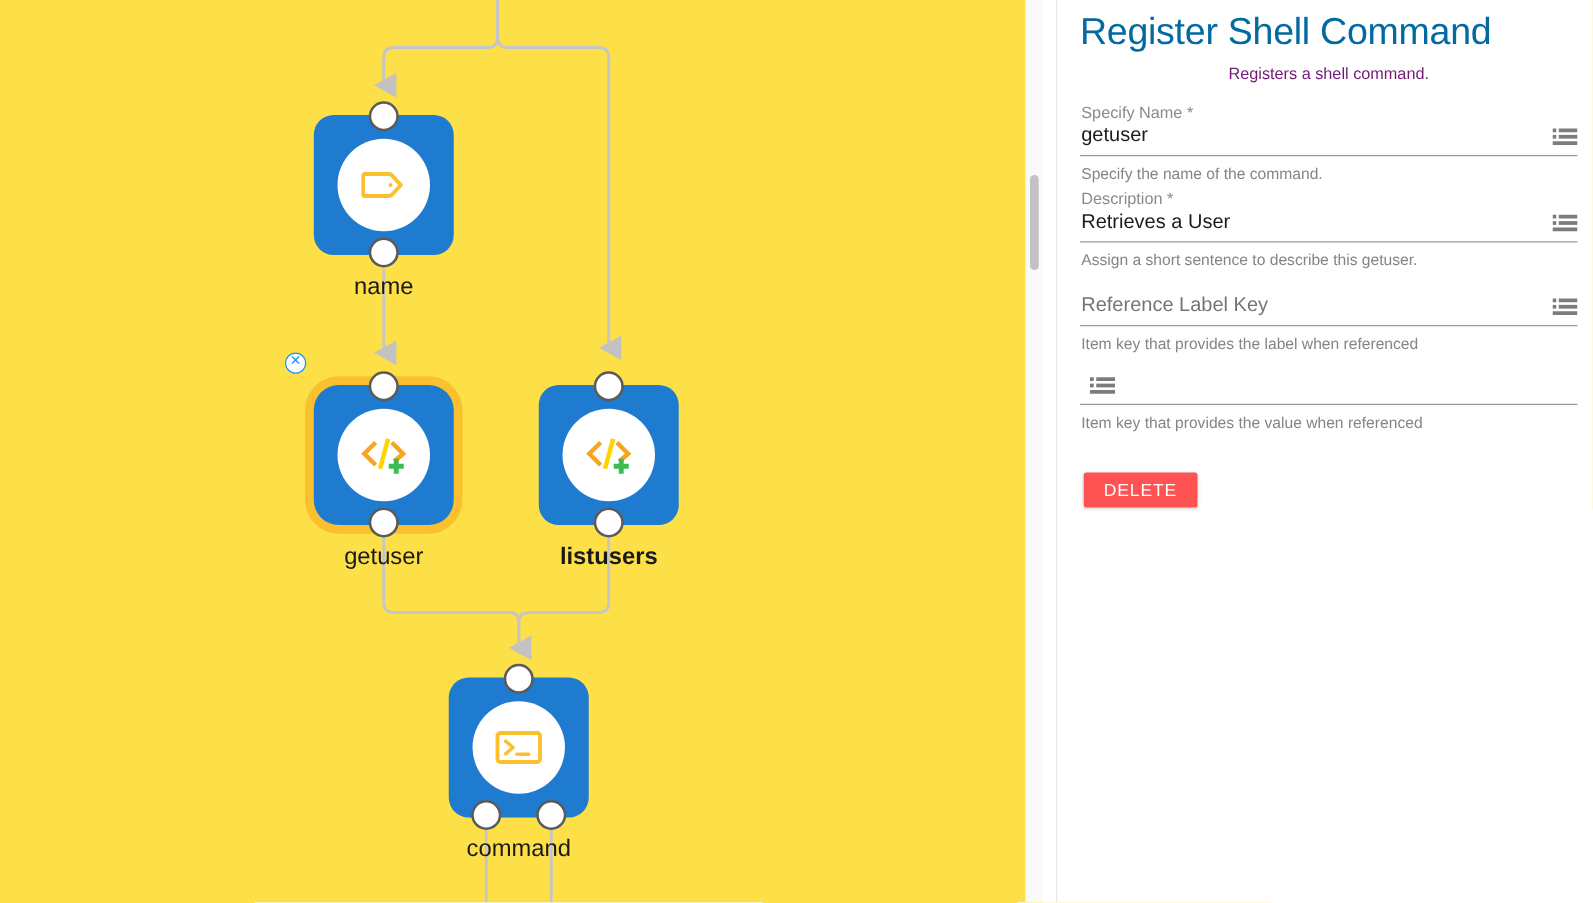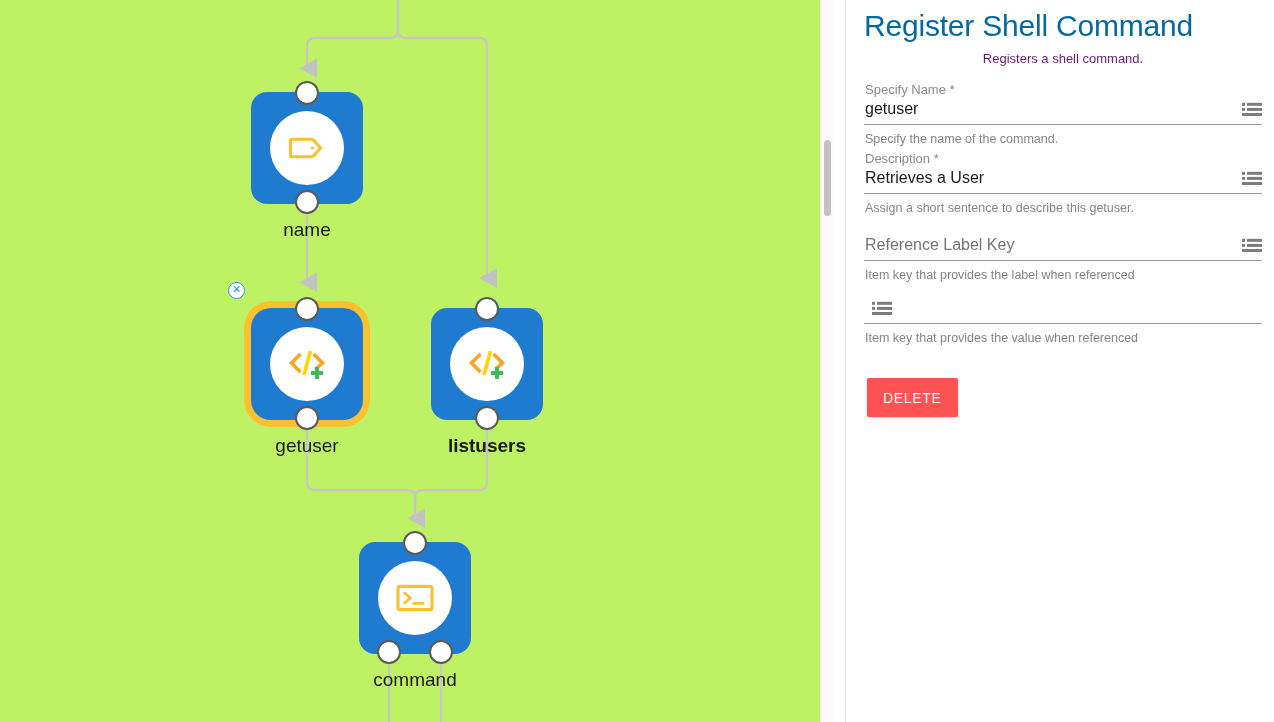--- a/index.html
+++ b/index.html
@@ -9,21 +9,21 @@
     background: #ffffff;
     font-family: "Liberation Sans", sans-serif;
     -webkit-font-smoothing: antialiased;
   }
   #app { position: relative; width: 1274px; height: 722px; display: flex; }
 
   
   #canvas-pane {
     position: relative;
     width: 833px; height: 722px;
-    background: #bef264;
+    background: #fde047;
     overflow: hidden;
     flex: 0 0 833px;
   }
   #graph-svg { position: absolute; left: 0; top: 0; width: 833px; height: 722px; }
 
   .node {
     position: absolute;
     width: 112px; height: 112px;
     border-radius: 16px;
     background: #1f7bd0;
@@ -156,21 +156,21 @@
     margin-bottom: 3px;
     margin-left: 8px;
   }
   .btn-delete {
     margin-top: 32px;
     margin-left: 3px;
     background: #ff5252;
     color: #ffffff;
     border: none;
     border-radius: 2px;
-    height: 39px;
+    height: 28px;
     padding: 0 16px;
     font-size: 14px;
     letter-spacing: 0.7px;
     cursor: pointer;
     box-shadow: 0 1px 3px rgba(0,0,0,.16);
     font-family: "Liberation Sans", sans-serif;
   }
 </style>
 </head>
 <body>

